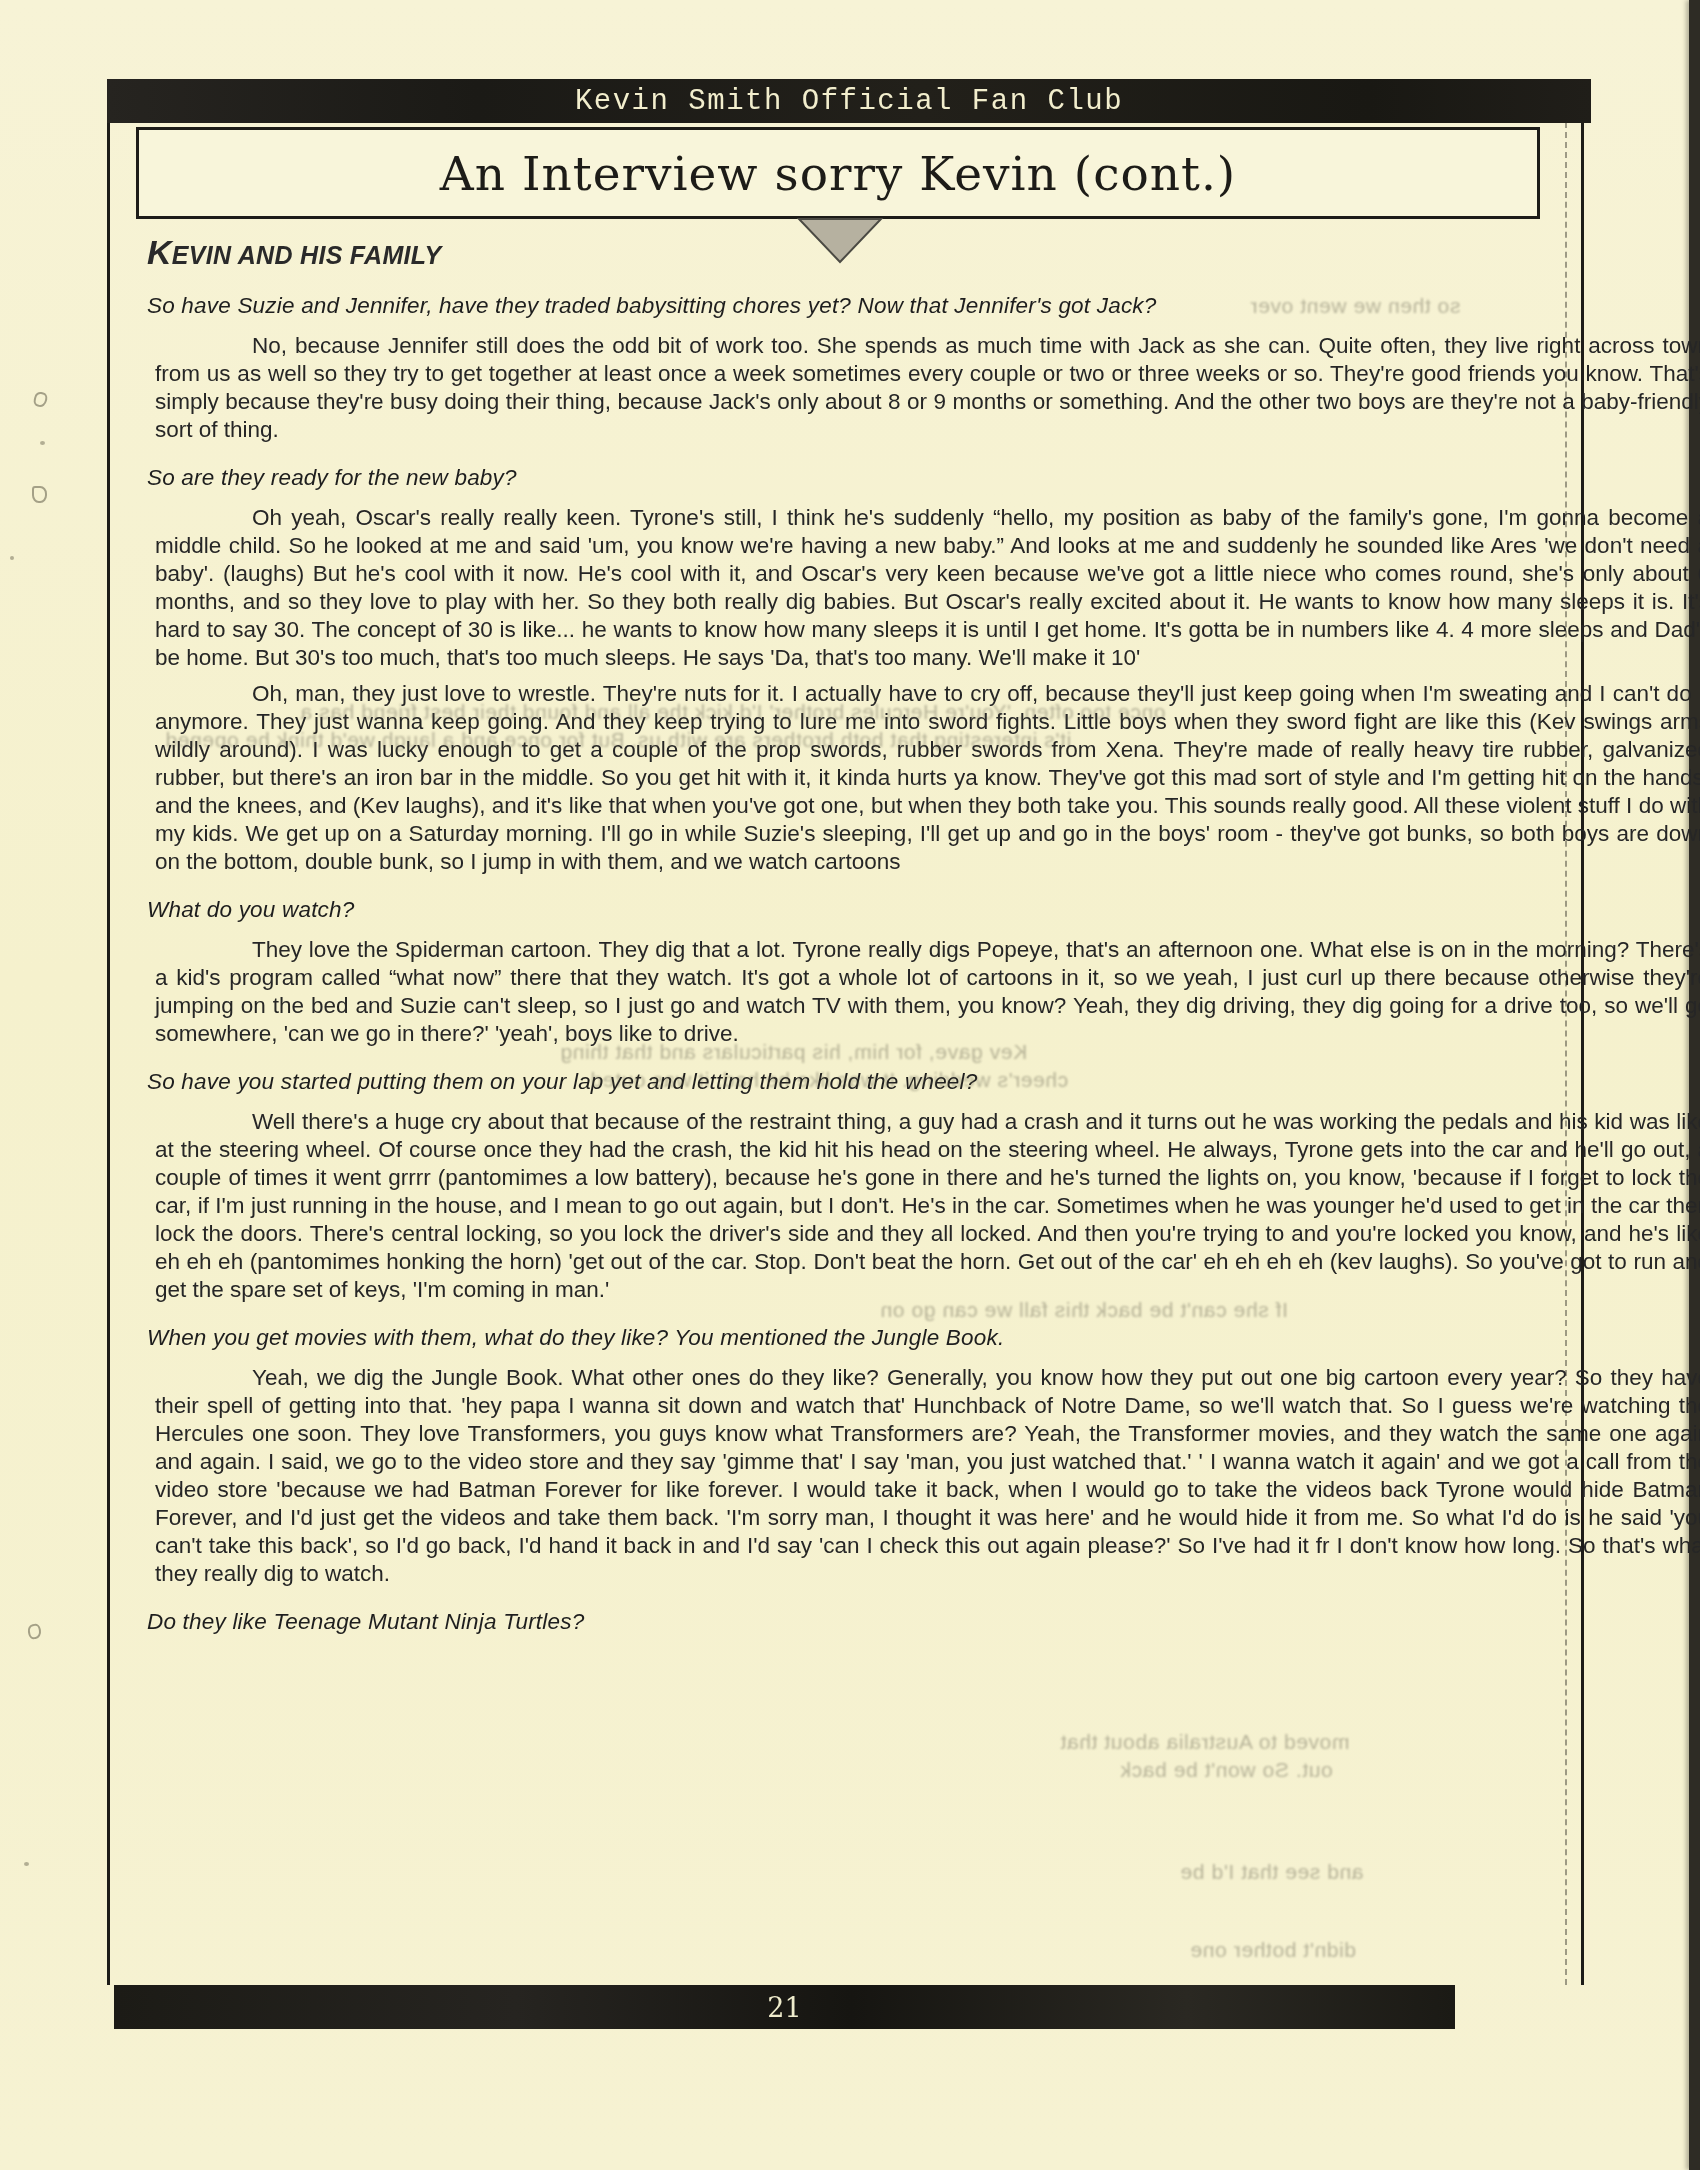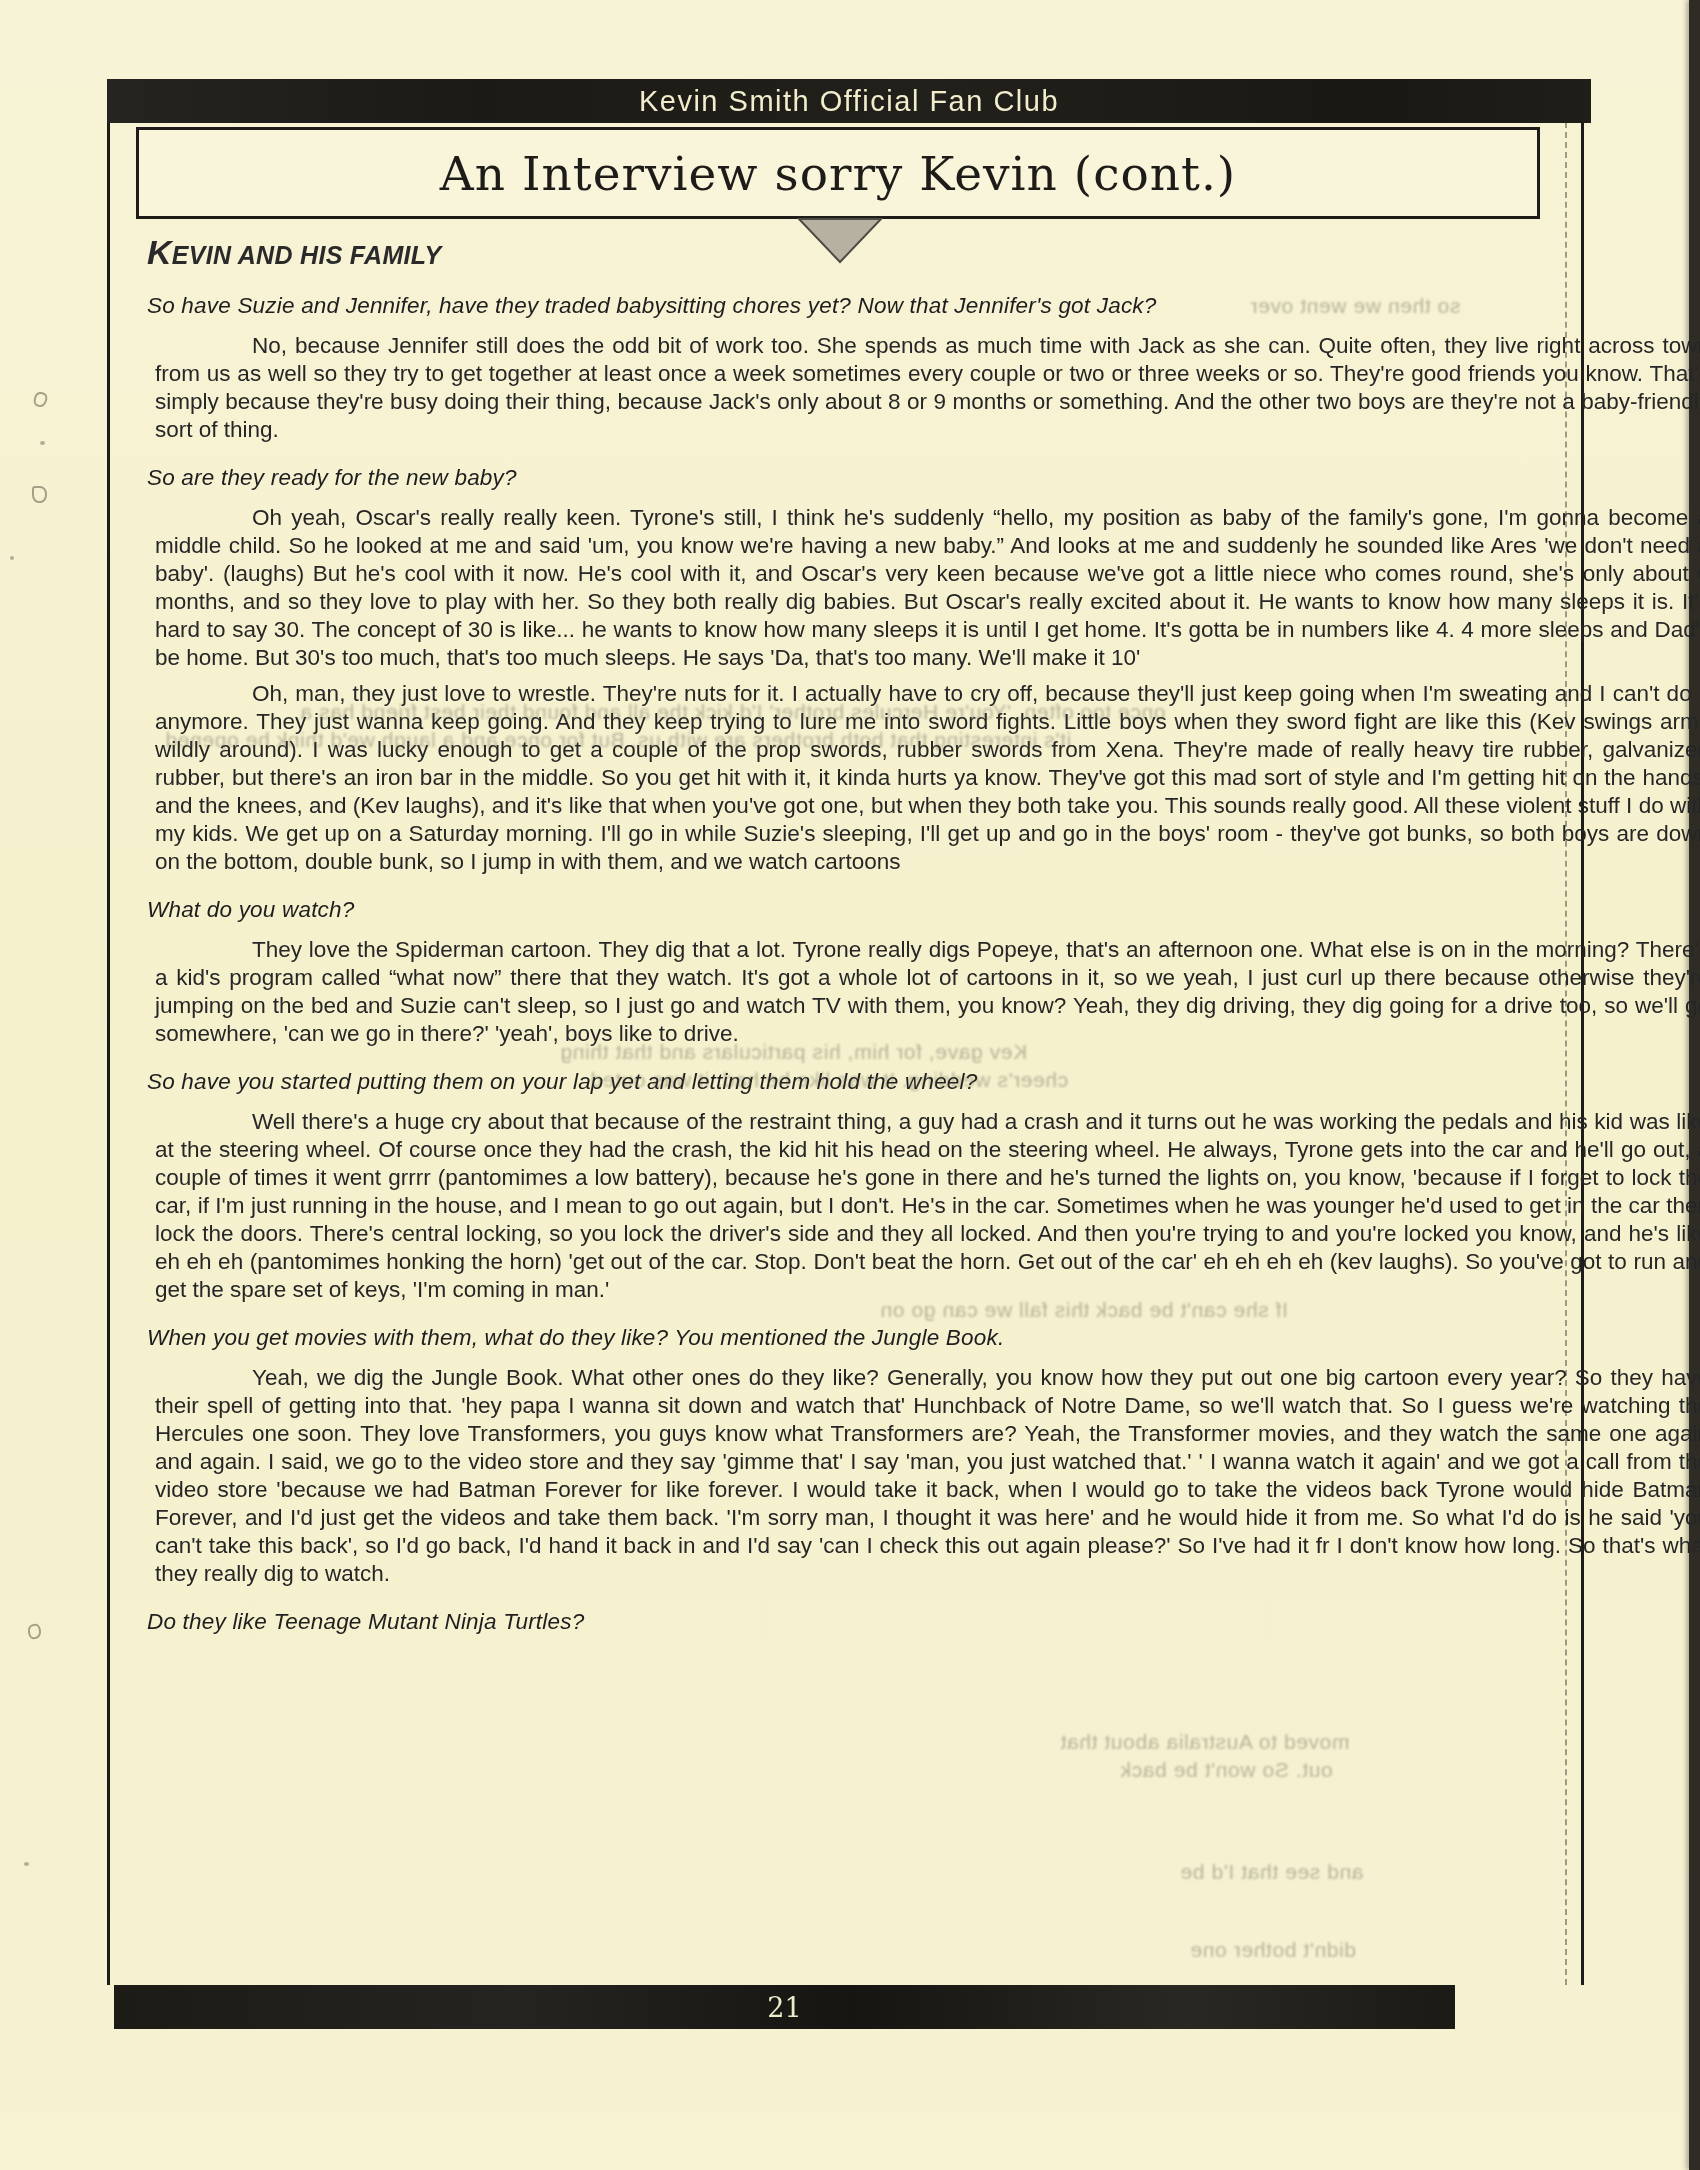--- a/index.html
+++ b/index.html
@@ -23,21 +23,21 @@
     position:absolute;left:1581px;top:79px;width:3px;height:1906px;background:#1d1c18;
   }
   .frame-right-dashed{
     position:absolute;left:1565px;top:122px;height:1863px;width:0;
     border-left:2px dashed rgba(48,46,38,.45);
   }
   .header-bar{
     position:absolute;left:107px;top:79px;width:1484px;height:44px;
     background:linear-gradient(90deg,#262420 0%,#1b1a16 25%,#22201a 55%,#191813 85%,#201e19 100%);
     display:flex;align-items:center;justify-content:center;
-    color:#f2eecd;font-family:Liberation Sans, sans-serif;
+    color:#f2eecd;font-family:Liberation Mono, monospace;
     font-size:29px;letter-spacing:1.5px;
   }
   .title-box{
     position:absolute;left:136px;top:127px;width:1404px;height:92px;
     box-sizing:border-box;border:3px solid #1d1c18;background:#f8f5da;
     display:flex;align-items:center;justify-content:center;
     font-family:"DejaVu Serif",serif;font-size:47px;letter-spacing:1px;color:#1d1c18;
   }
   .divider-triangle{position:absolute;left:796px;top:217px;}
   .footer-bar{

